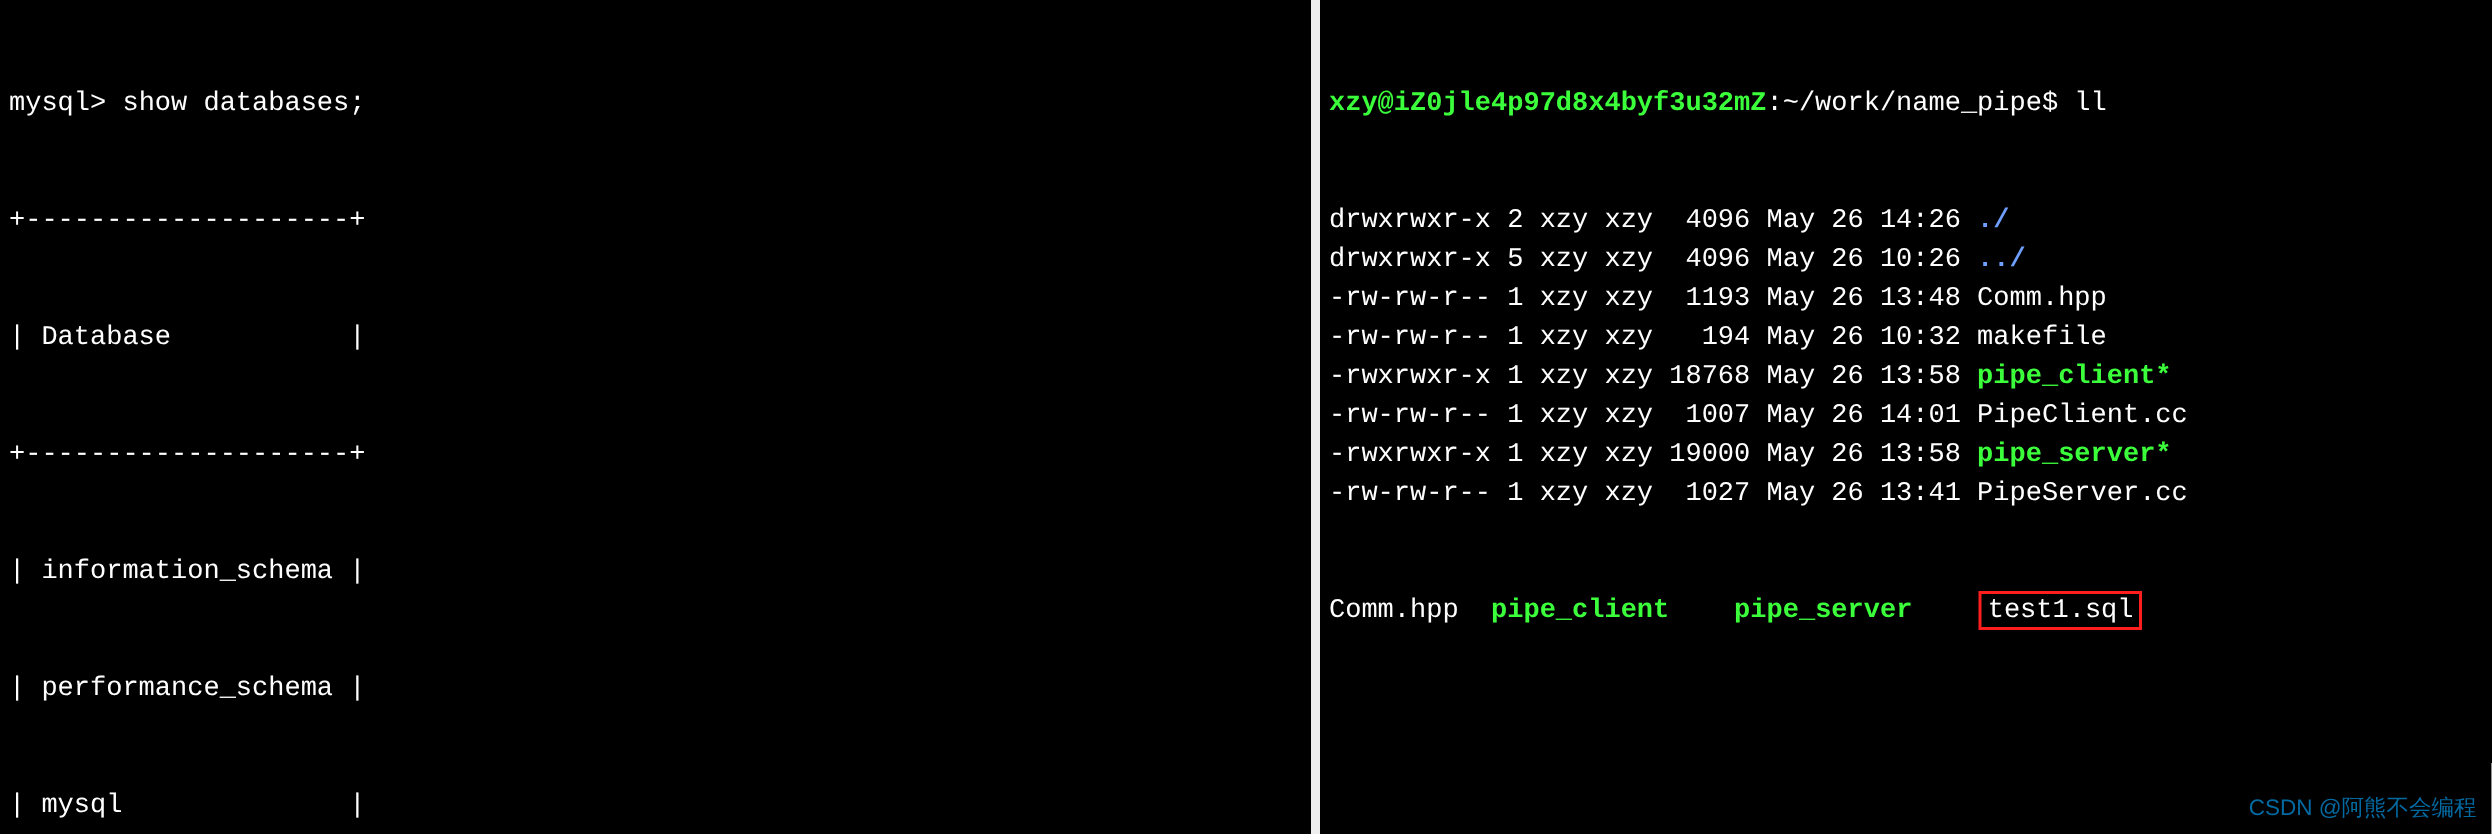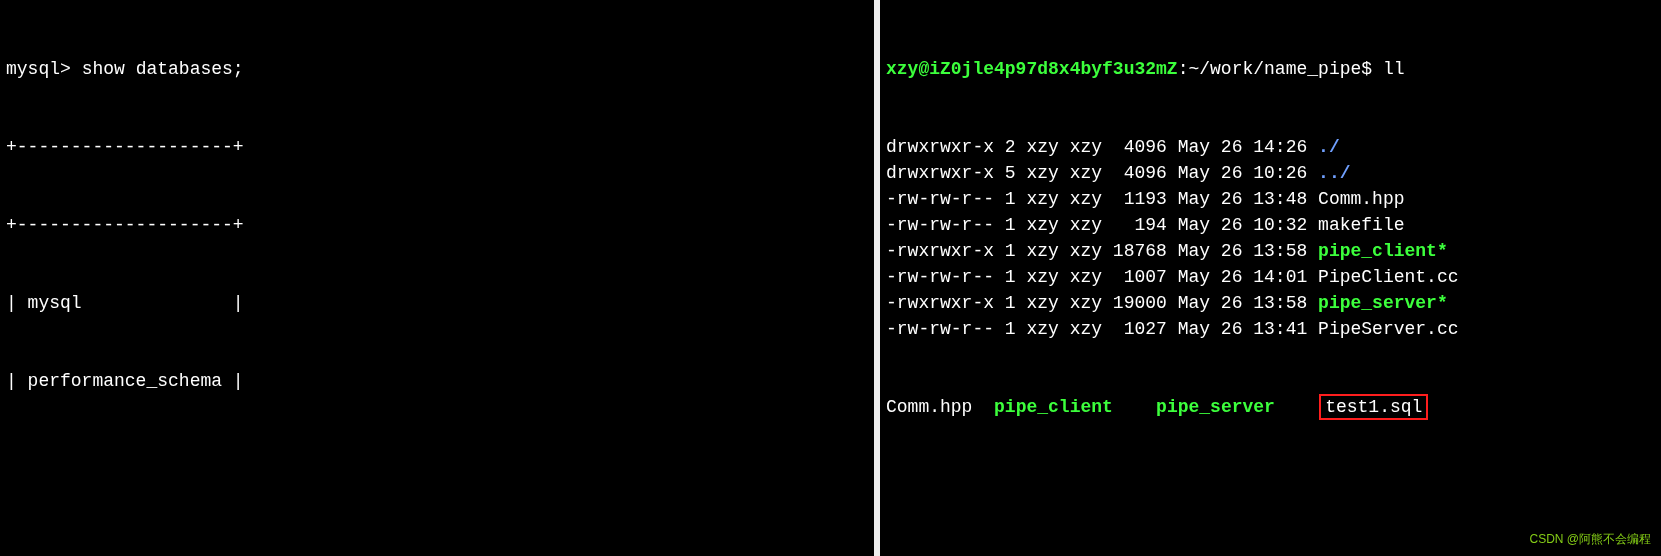--- a/index.html
+++ b/index.html
@@ -38,37 +38,39 @@
   .box {
     border: 2px solid #ff1e1e;
     padding: 0 4px;
     margin: 0 1px;
     display: inline-block;
     line-height: 22px;
   }
   .watermark {
     position: absolute;
     right: 10px; bottom: 4px;
-    color: #84cc16;
+    color: #0369a1;
     font-family: sans-serif;
-    font-size: 12px;
+    font-size: 15px;
     white-space: nowrap;
   }
 </style>
 </head>
 <body>
 
 <div class="wrap">
 
   <div class="pane left">
     <div class="row"><span>mysql&gt; </span><span>show databases;</span></div>
     <div class="row">+--------------------+</div>
+    <div class="row">| Database           |</div>
     <div class="row">+--------------------+</div>
+    <div class="row">| information_schema |</div>
+    <div class="row">| performance_schema |</div>
     <div class="row">| mysql              |</div>
-    <div class="row">| performance_schema |</div>
     
     
     
     
     
     
     
     
     
     

